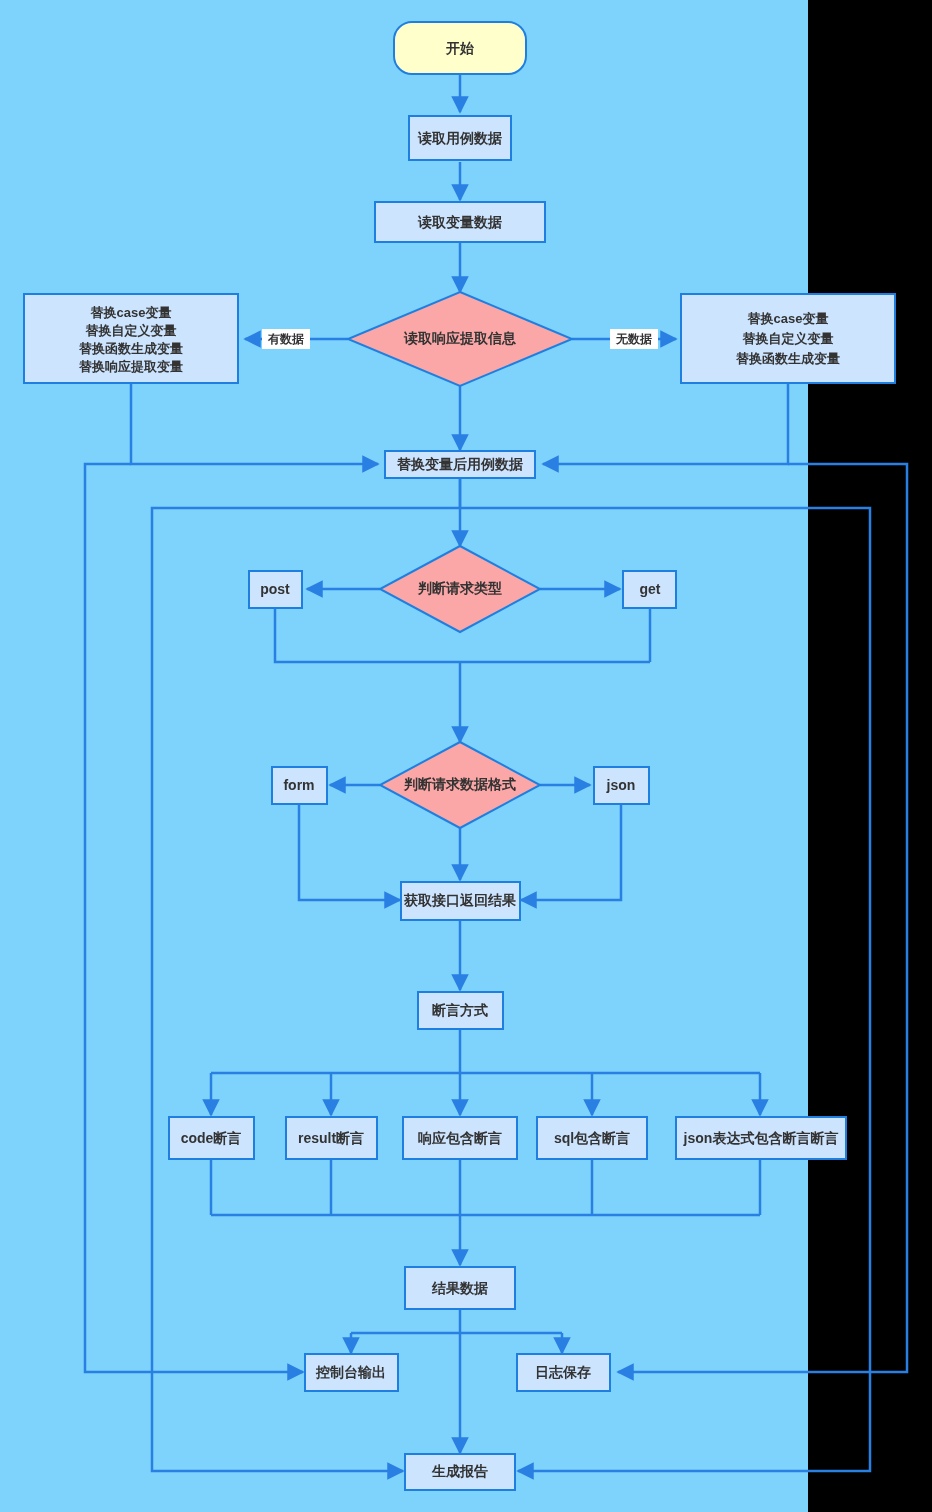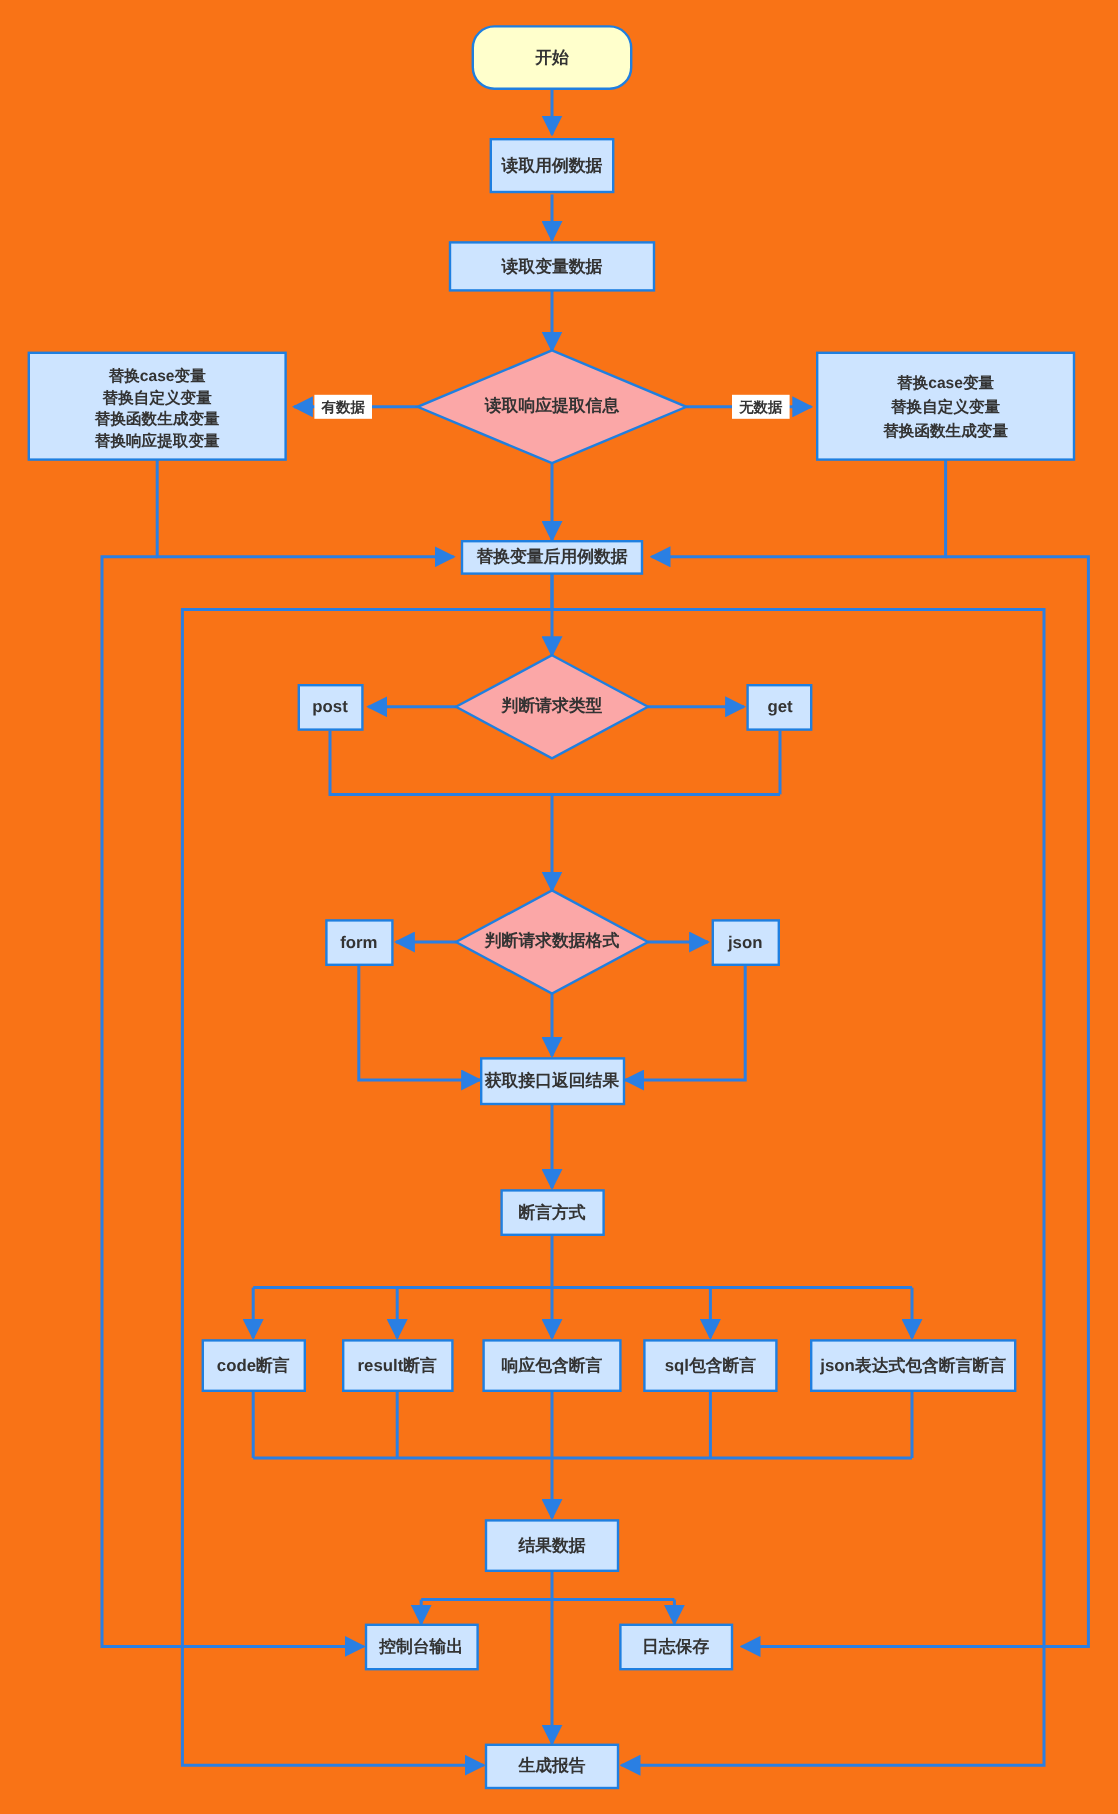--- a/index.html
+++ b/index.html
@@ -2,23 +2,23 @@
 <html><head>
 <meta charset="utf-8">
 <style>
   html, body {
     margin: 0;
     padding: 0;
     background: #000000;
   }
   #chart-root {
     position: relative;
-    width: 932px;
+    width: 808px;
     height: 1512px;
-    background: #f97316;
+    background: #7dd3fc;
     font-family: "Liberation Sans", "DejaVu Sans", sans-serif;
   }
   svg.flow {
     position: absolute;
     top: 0; left: 0;
     width: 932px;
     height: 1512px;
     overflow: visible;
   }
   .node-text {

